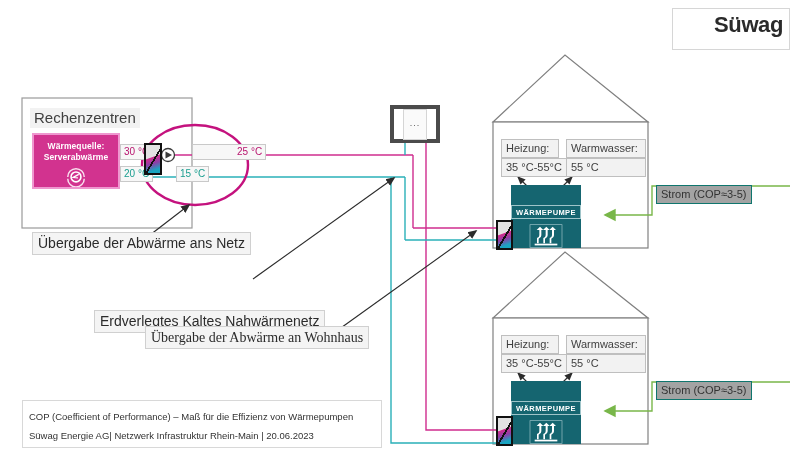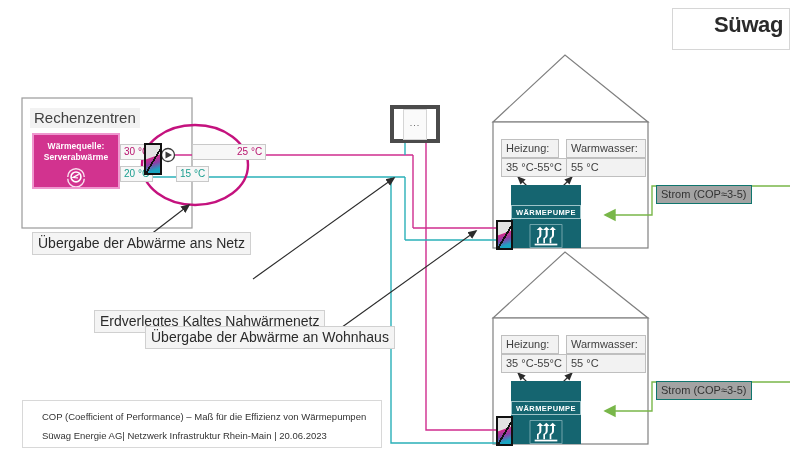--- a/index.html
+++ b/index.html
@@ -67,21 +67,21 @@
     padding: 2px 5px;
     white-space: nowrap;
     box-sizing: border-box;
   }
   .footnote {
     position: absolute;
     border: 1px solid #d8d8d8;
     background: #ffffff;
     color: #333333;
     font-size: 9.5px;
-    padding: 6px 19px;
+    padding: 6px 6px;
     box-sizing: border-box;
   }
   .footnote div { line-height: 19px; white-space: nowrap; }
 
   .src-box {
     position: absolute;
     background: #d2338f;
     border: 2px solid #ef97cf;
     color: #ffffff;
     font-size: 8.5px;
@@ -328,20 +328,20 @@
       <rect x="9" y="29.5" width="34" height="2.6" fill="#ffffff"></rect>
     </svg>
   </div>
 
   <div class="hx" style="left:496px; top:416px; width:17px; height:30px;"></div>
 
   <div class="strom-label" style="left:656px; top:381px;">Strom (COP≈3-5)</div>
 
   <div class="annot" style="left:32px; top:232px;">Übergabe der Abwärme ans Netz</div>
   <div class="annot" style="left:94px; top:278px;margin-top:32px;">Erdverlegtes Kaltes Nahwärmenetz</div>
-  <div class="annot" style="left:145px; top:326px;">Übergabe der Abwärme an Wohnhaus</div>
+  <div class="annot" style="left:145px; top:326px;font-family:Liberation Serif, serif;">Übergabe der Abwärme an Wohnhaus</div>
 
   <div class="footnote" style="left:22px; top:400px; width:360px; height:48px;">
     <div>COP (Coefficient of Performance) – Maß für die Effizienz von Wärmepumpen</div>
     <div>Süwag Energie AG| Netzwerk Infrastruktur Rhein-Main  |  20.06.2023</div>
   </div>
 
 </div>
 
 </body></html>

